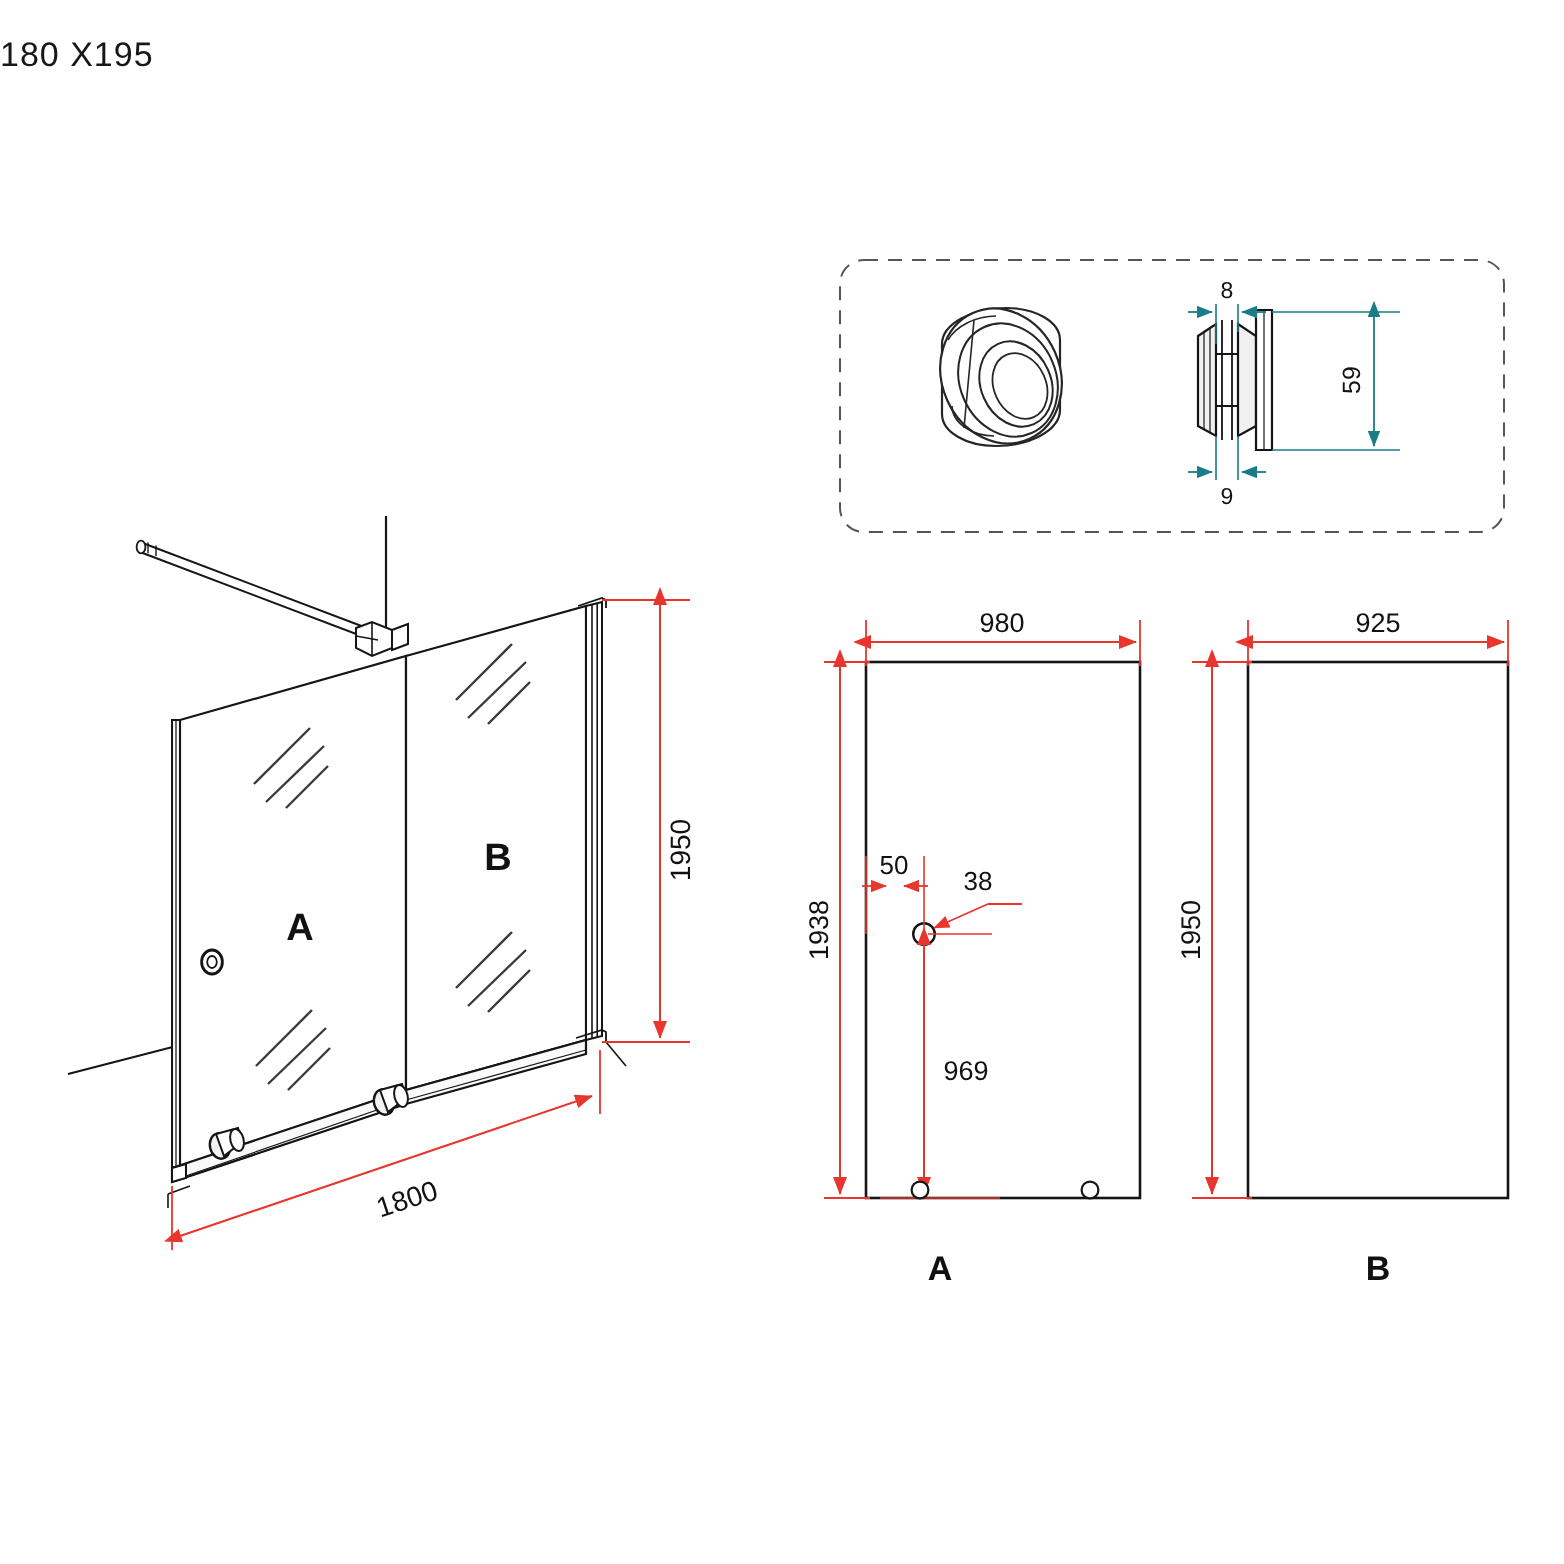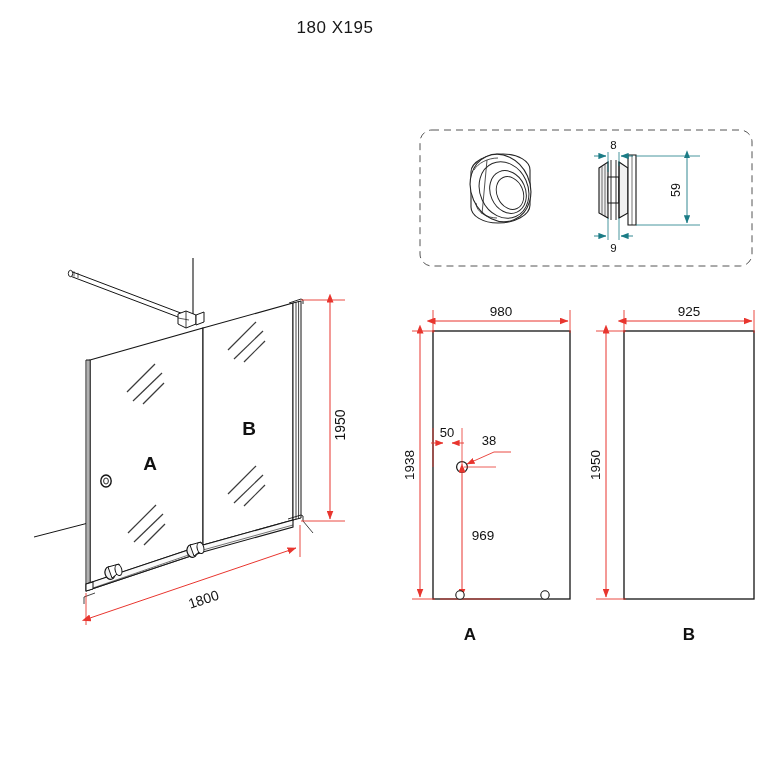--- a/index.html
+++ b/index.html
@@ -9,21 +9,20 @@
     font-family:"Liberation Sans", sans-serif;
     color:#1a1a1a;
     overflow:hidden;
     position:relative;
   }
   #stage{position:absolute;left:0;top:0;width:782px;height:782px;}
   svg{display:block;}
   .ttl{
     position:absolute;
     left:0;top:18px;width:670px;
-    text-align:center;
     font-size:17px;
     letter-spacing:.5px;
     color:#171717;
   }
   text{font-family:"Liberation Sans", sans-serif;}
 </style>
 </head>
 <body>
 
 <div class="ttl">180  X195</div>

